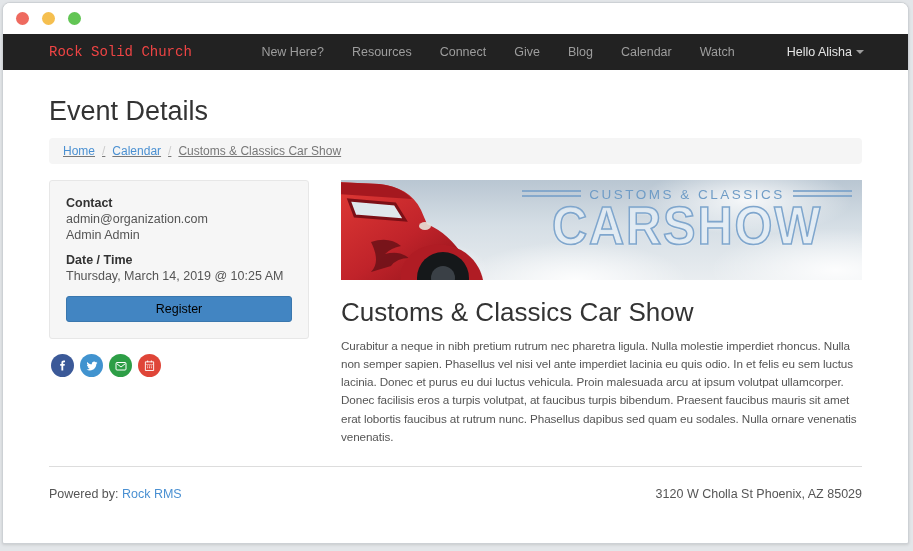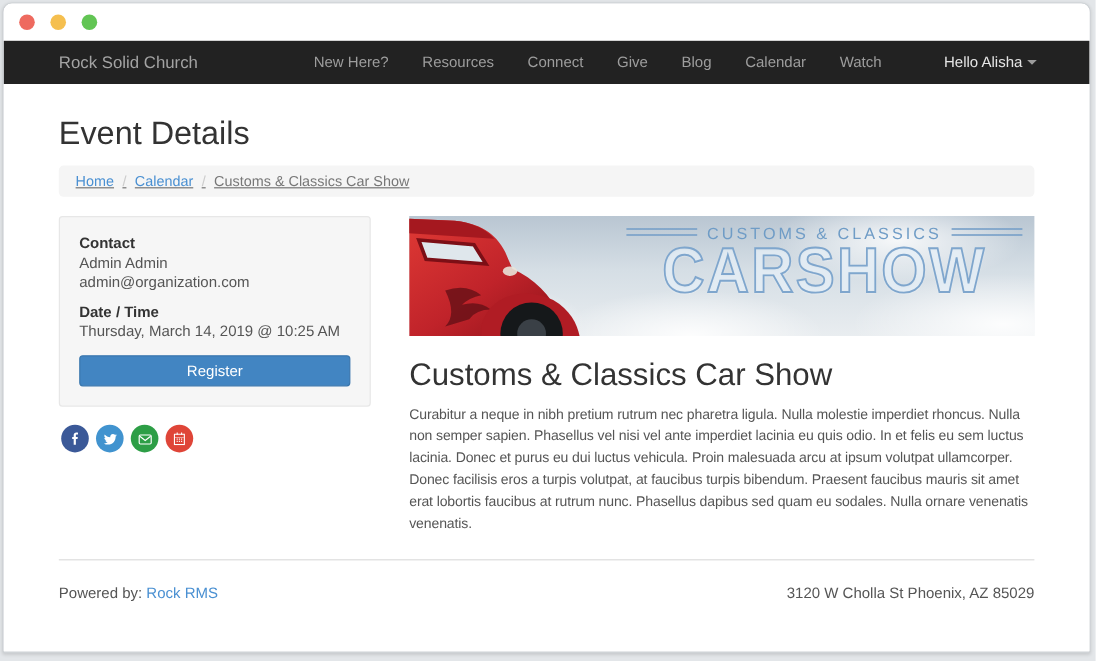--- a/index.html
+++ b/index.html
@@ -22,21 +22,21 @@
   .titlebar { height:31px; background:#fff; display:flex; align-items:center; padding-left:13px; }
   .traffic { width:13px; height:13px; border-radius:50%; margin-right:13px; }
   .t-close { background:#ee6a5f; }
   .t-min   { background:#f5bf4f; }
   .t-max   { background:#62c554; }
   
   .navbar {
     height:36px; background:#222; display:flex; align-items:center;
     padding:0 18px 0 46px; font-size:13px;
   }
-  .brand { color:#a3a3a3; font-size:14px; text-decoration:none; cursor:pointer; }
+  .brand { color:#ef4444; font-size:14px; text-decoration:none; cursor:pointer;font-family:Liberation Mono, monospace; }
   .nav-items { display:flex; margin-left:auto; align-items:flex-end; }
   .nav-item { color:#9d9d9d; font-size:12.5px; padding:0 14px; cursor:pointer; white-space:nowrap; }
   .user-menu { color:#e5e5e5; font-size:12.5px; margin-left:38px; margin-right:26px; cursor:pointer; white-space:nowrap; }
   .caret { display:inline-block; margin-left:4px; vertical-align:2px;
     border-left:4px solid transparent; border-right:4px solid transparent; border-top:4px solid #9d9d9d; }
   
   .content { padding:0 46px; }
   .page-title { font-size:27px; font-weight:400; color:#333; margin:26px 0 11px; }
   .breadcrumb {
     background:#f5f5f5; border-radius:4px; padding:6px 14px;
@@ -49,21 +49,21 @@
   .left-col { width:260px; flex:0 0 260px; }
   .contact-panel {
     background:#f6f6f6; border:1px solid #e7e7e7; border-radius:3px;
     padding:15px 16px 16px; font-size:12.5px; color:#555;
   }
   .panel-label { font-weight:bold; color:#333; margin-bottom:2px; }
   .panel-line { margin-bottom:2px; }
   .panel-group + .panel-group { margin-top:11px; }
   .register-btn {
     display:block; width:100%; margin-top:13px;
-    background:#4285c2; color:#ffffff; border:1px solid #3a77ae; border-radius:3px;
+    background:#4285c2; color:#000000; border:1px solid #3a77ae; border-radius:3px;
     font-family:"Liberation Sans", sans-serif; font-size:12.5px;
     padding:5px 0; text-align:center; cursor:pointer;
   }
   .share-row { display:flex; gap:6px; margin-top:15px; padding-left:2px; }
   .share-btn {
     width:23px; height:23px; border-radius:50%; border:none; cursor:pointer;
     display:flex; align-items:center; justify-content:center; color:#fff; padding:0;
   }
   .share-btn svg { display:block; }
   
@@ -135,22 +135,22 @@
       <span class="crumb-sep">/</span>
       <span>Customs &amp; Classics Car Show</span>
     </div>
 
     <div class="main-row">
 
       <div class="left-col">
         <div class="contact-panel">
           <div class="panel-group">
             <div class="panel-label">Contact</div>
+            <div class="panel-line">admin@organization.com</div>
             <div class="panel-line">Admin Admin</div>
-            <div class="panel-line">admin@organization.com</div>
           </div>
           <div class="panel-group">
             <div class="panel-label">Date / Time</div>
             <div class="panel-line">Thursday, March 14, 2019 @ 10:25 AM</div>
           </div>
           <button class="register-btn">Register</button>
         </div>
 
         <div class="share-row">
           <button class="share-btn" style="background:#3b5998">

